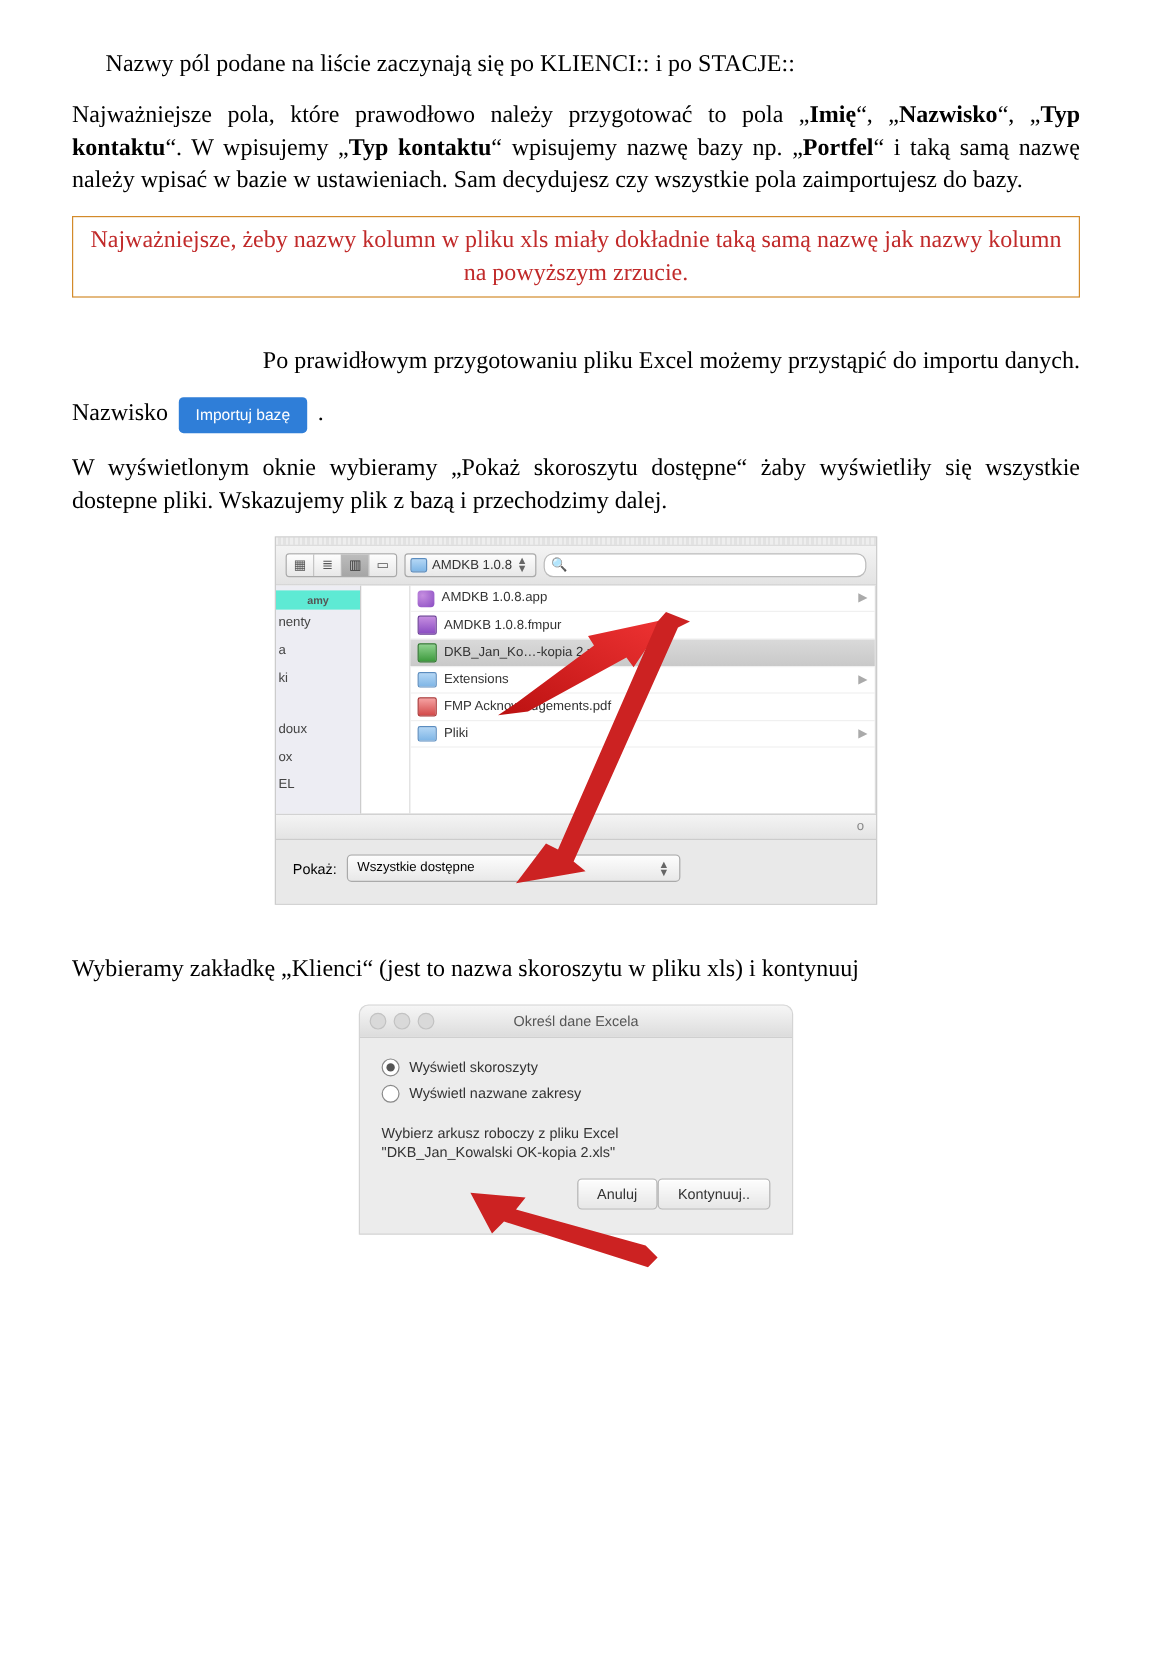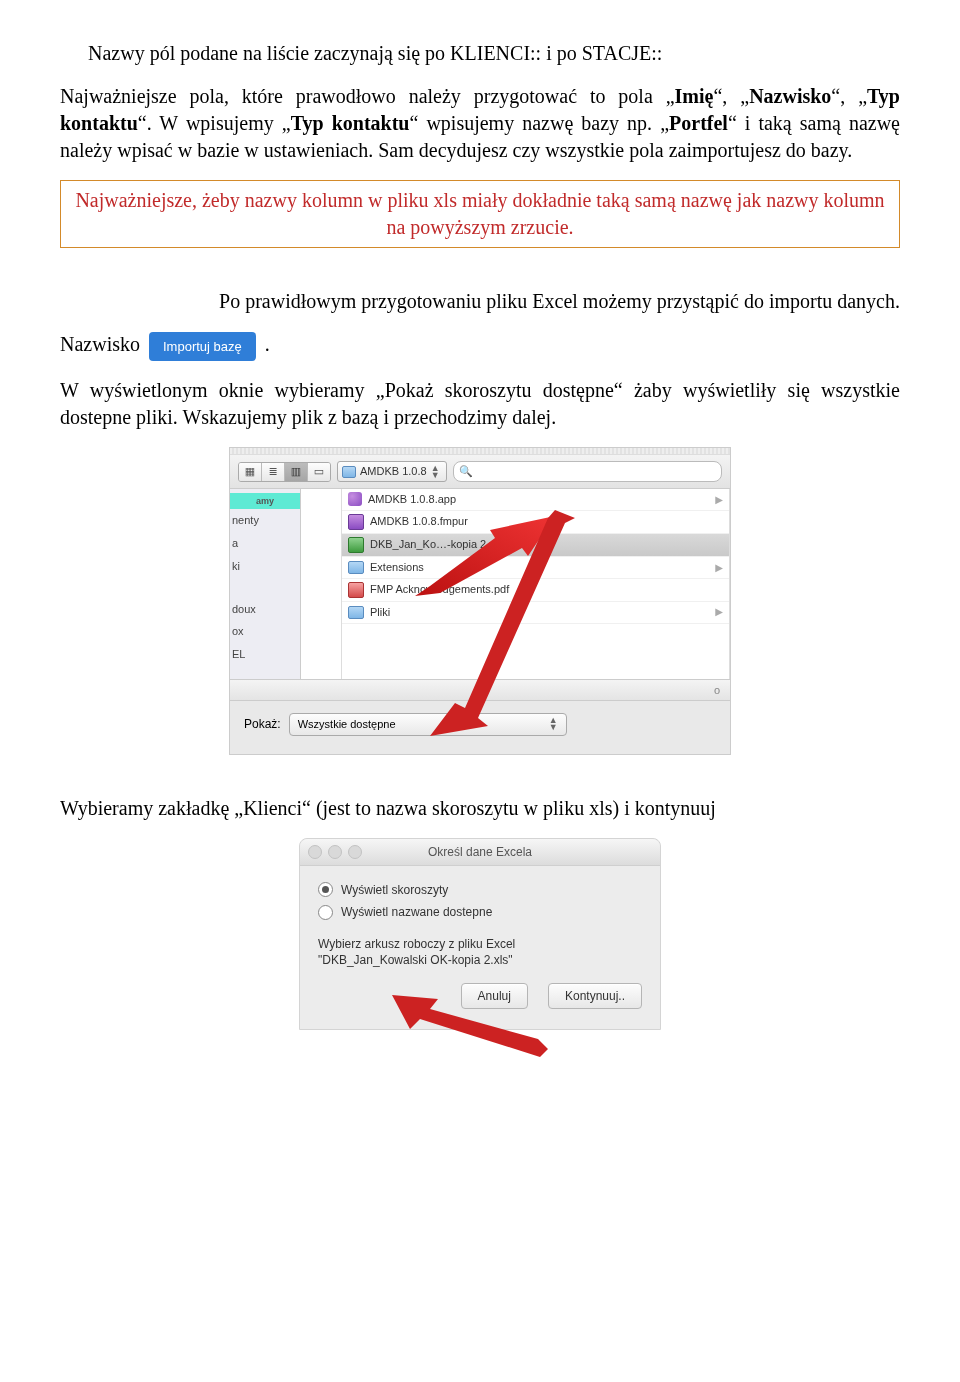--- a/index.html
+++ b/index.html
@@ -244,21 +244,21 @@
   }
   .dlg2-listbox .li {
     padding: 4px 8px;
     font-size: 12px;
     border-bottom: 1px solid #f4f4f4;
   }
   .dlg2-listbox .li.sel {
     background: linear-gradient(#dcdcdc,#cfcfcf);
   }
   .dlg2-buttons {
-    display: flex; justify-content: flex-end; gap: 20px;
+    display: flex; justify-content: flex-end; gap: 0;
     padding: 10px 0 4px 0;
   }
   .mac-btn {
     background: linear-gradient(#fdfdfd,#e7e7e7);
     border: 1px solid #b5b5b5;
     border-radius: 4px;
     padding: 4px 16px;
     font-size: 12px;
     box-shadow: 0 1px 0 #fff inset;
   }
@@ -401,21 +401,21 @@
     </div>
     <span>Określ dane Excela</span>
   </div>
   <div class="dlg2-body">
     <div class="radio-row">
       <span class="radio checked"></span>
       <span>Wyświetl skoroszyty</span>
     </div>
     <div class="radio-row">
       <span class="radio"></span>
-      <span>Wyświetl nazwane dostepne</span>
+      <span>Wyświetl nazwane zakresy</span>
     </div>
 
     <div class="dlg2-instr">
       <div>Wybierz arkusz roboczy z pliku Excel</div>
       <div>"DKB_Jan_Kowalski OK-kopia 2.xls"</div>
     </div>
 
 
     <div class="dlg2-buttons">
       <div class="mac-btn">Anuluj</div>

